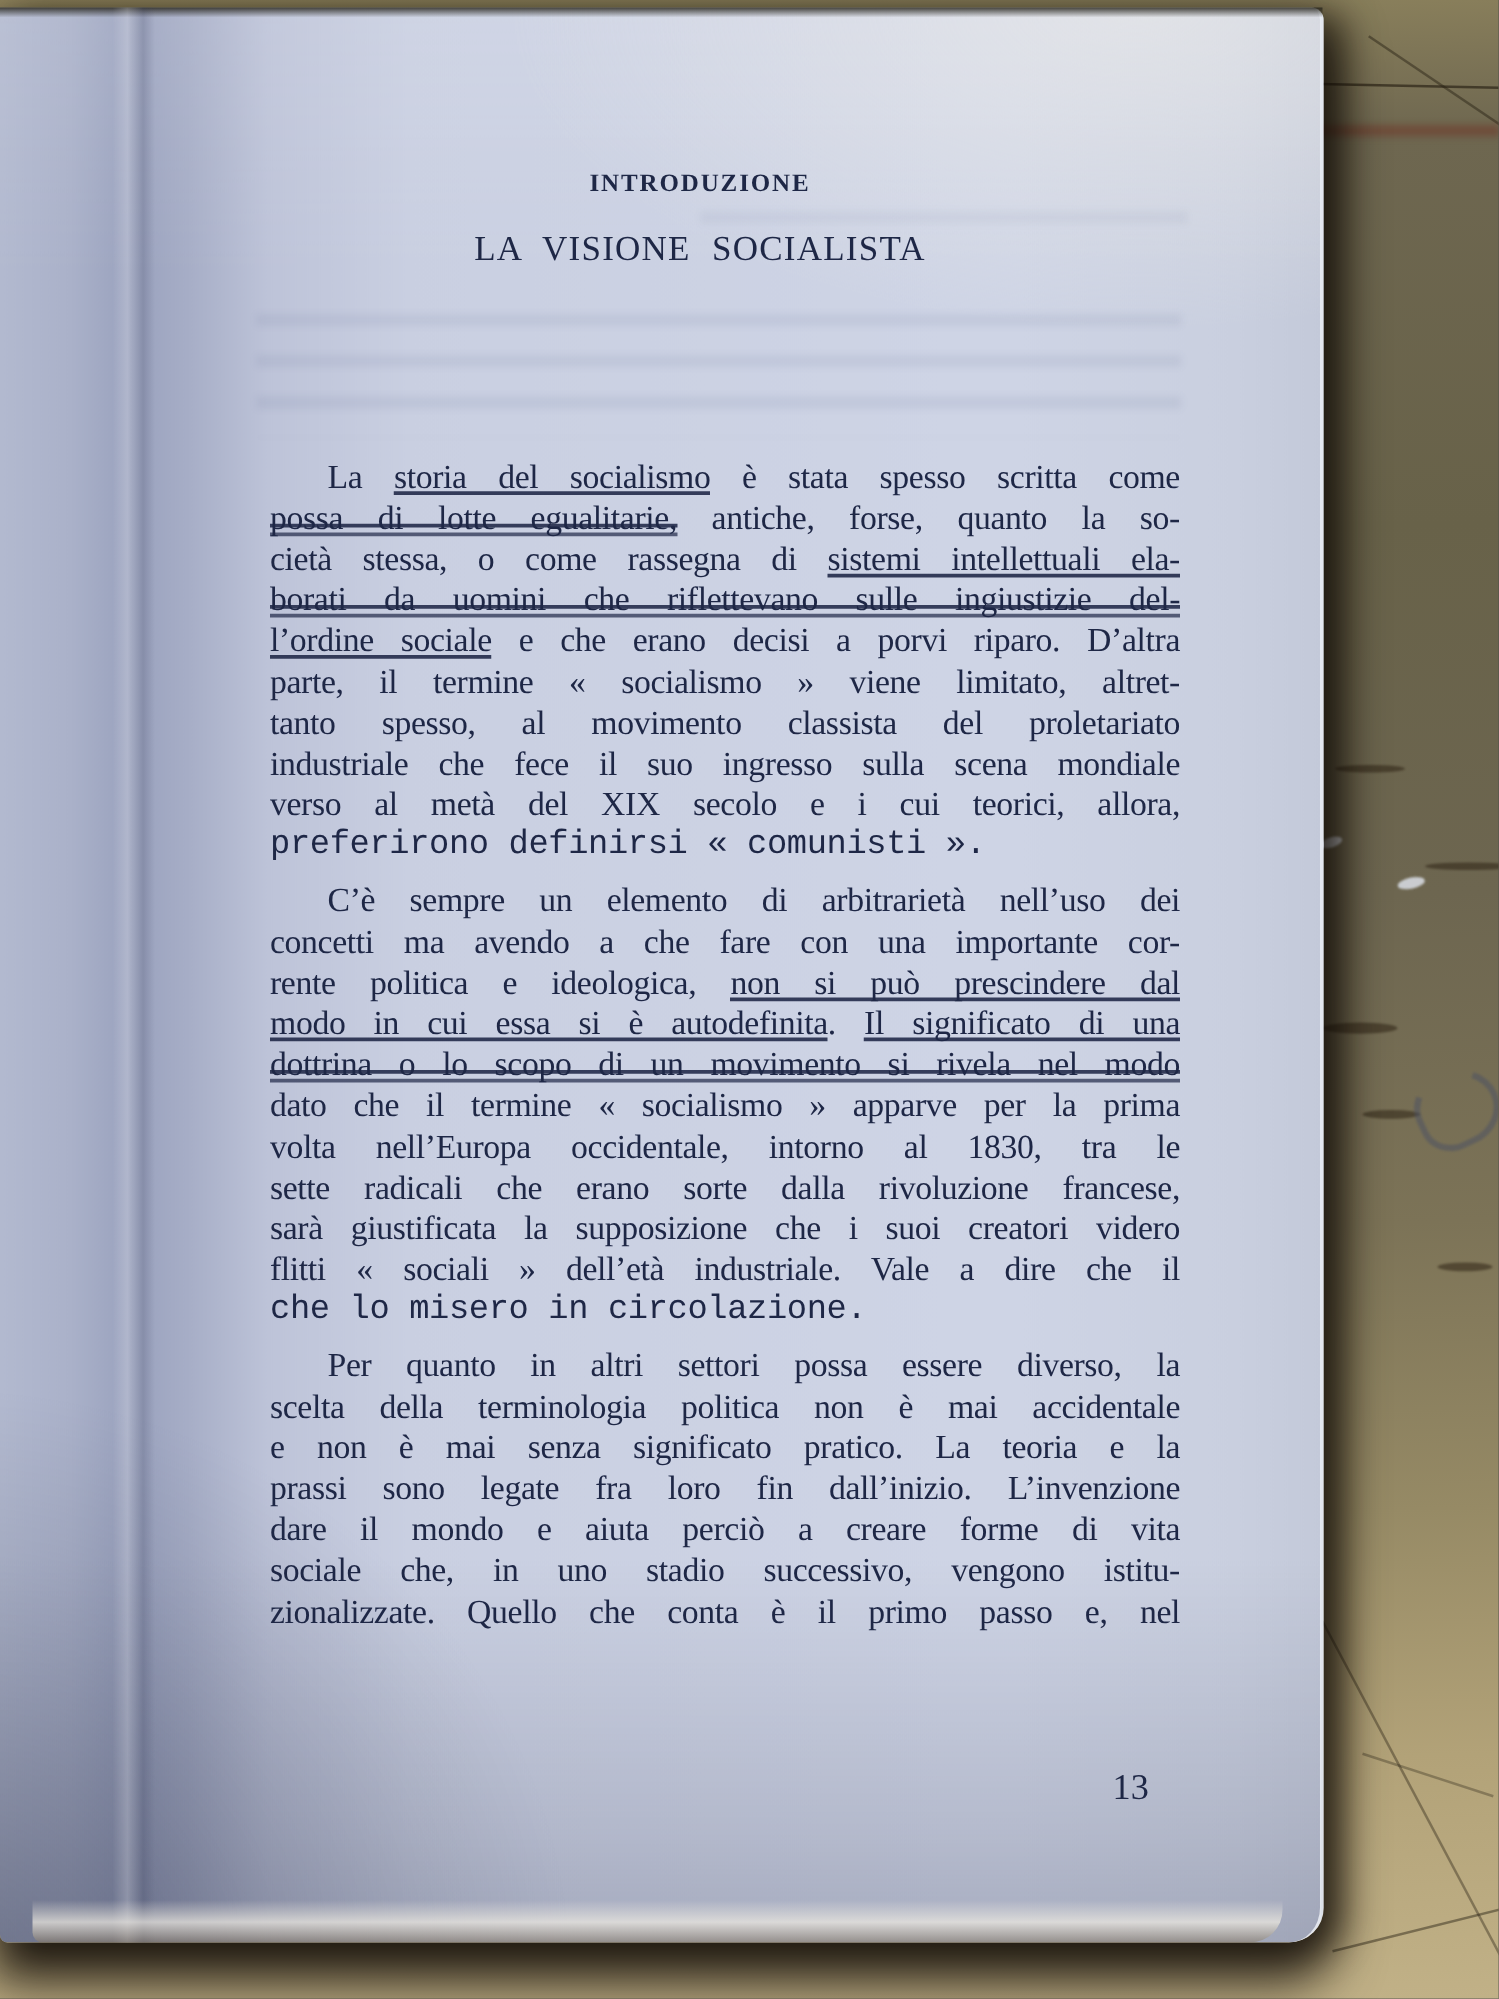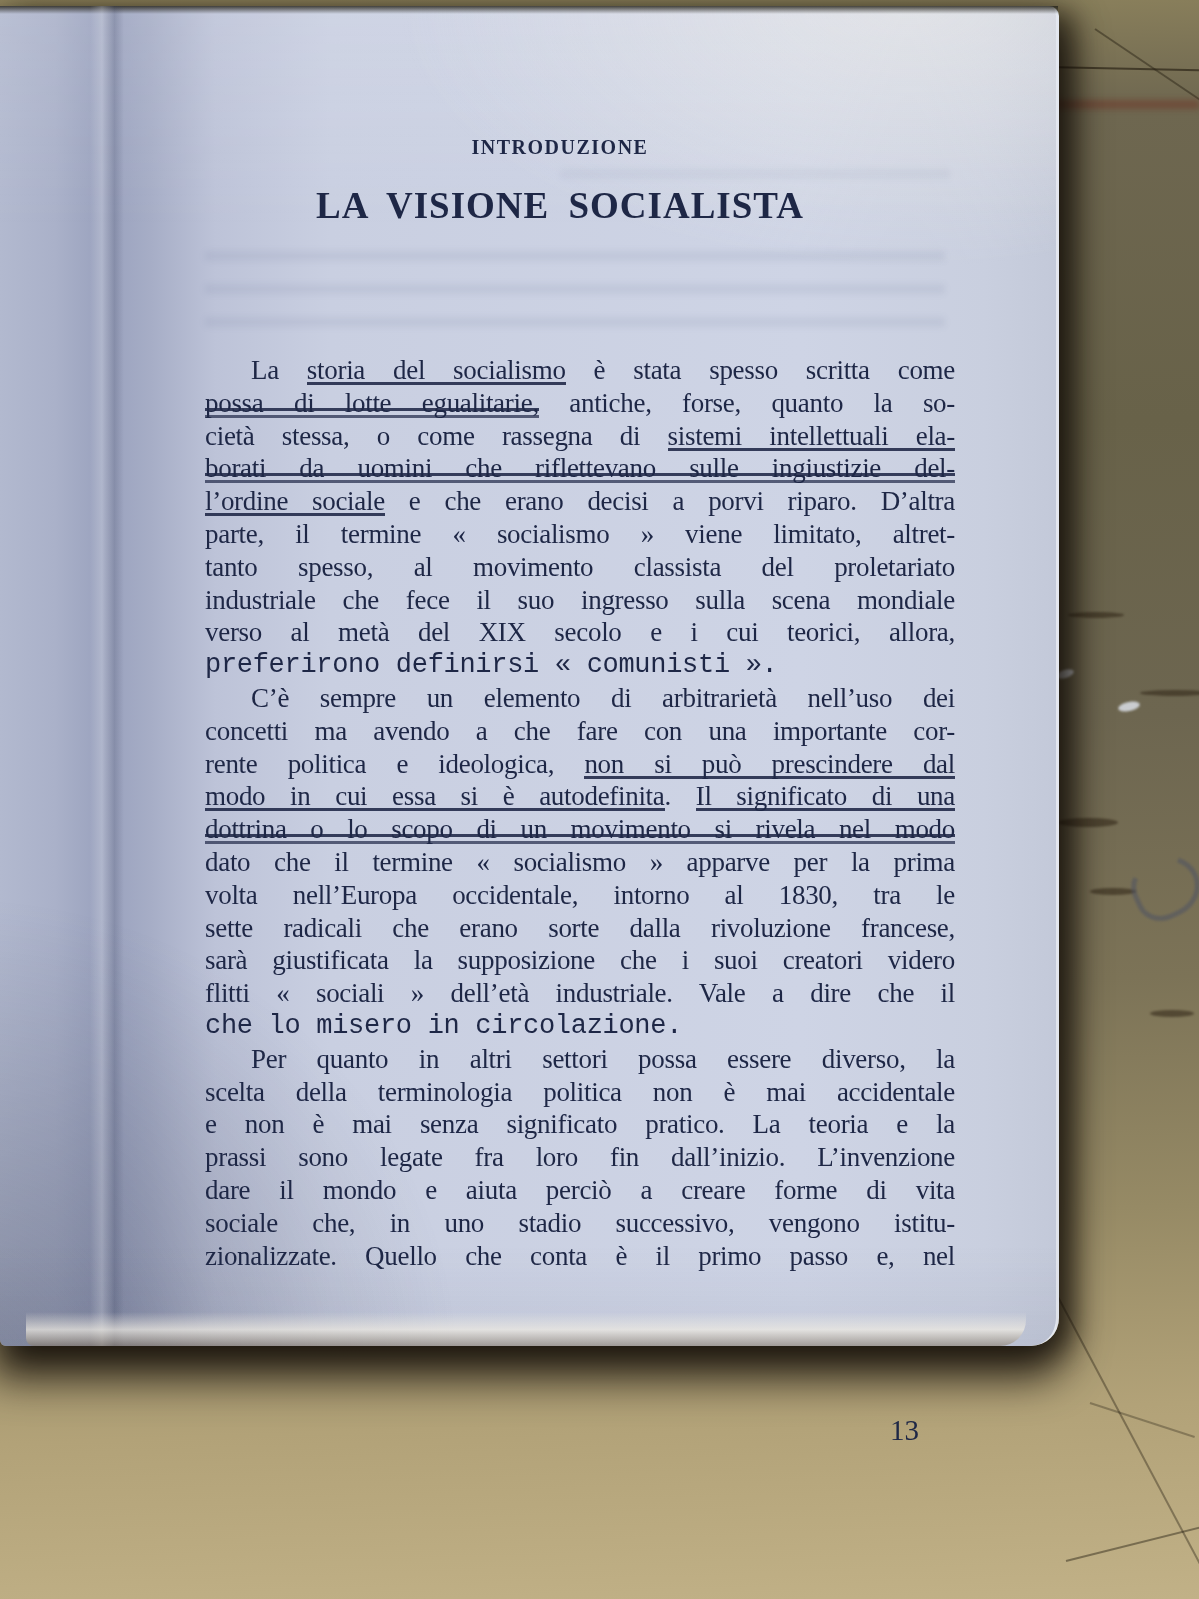--- a/index.html
+++ b/index.html
@@ -7,44 +7,44 @@
          font-family:"Liberation Serif","DejaVu Serif",serif;
          background:linear-gradient(178deg,#92875f 0%,#6e6750 9%,#686249 28%,#6d6650 46%,#7c7357 62%,#968a65 76%,#b2a278 88%,#c1b187 100%);}
   
   .grain{position:absolute;border-radius:50%;background:rgba(45,35,20,.55);filter:blur(1px);}
   .scratch{position:absolute;background:rgba(38,30,18,.65);height:2px;transform-origin:left center;}
   .speck{position:absolute;background:rgba(225,230,240,.8);border-radius:50%;filter:blur(1px);}
   .pencil-mark{position:absolute;width:58px;height:52px;border:5px solid rgba(75,80,100,.5);
                border-top-color:transparent;border-radius:50% 60% 55% 45%;transform:rotate(-25deg);filter:blur(1px);}
   .red-streak{position:absolute;background:rgba(110,45,30,.45);filter:blur(3px);}
   
-  .book{position:absolute;left:0;top:6px;width:1056px;height:1340px;
+  .book{position:absolute;left:0;top:6px;width:1056px;height:1548px;
         border-radius:0 10px 28px 6px;
         border-right:3px solid rgba(232,235,242,.9);
         box-shadow:0 24px 40px 8px rgba(12,8,4,.8),14px 6px 26px rgba(18,12,6,.55);
         background:
           radial-gradient(ellipse 820px 420px at 86% 0%, rgba(242,240,234,.5), transparent 62%),
           radial-gradient(ellipse 760px 720px at -4% 102%, rgba(38,43,66,.34), transparent 66%),
           linear-gradient(180deg, rgba(255,255,255,.10) 0, transparent 220px, transparent 1240px, rgba(66,70,95,.18) 1460px, rgba(66,70,95,.28) 100%),
           linear-gradient(90deg,#b2b9cf 0px,#aab1c9 55px,#99a1bd 105px,#a6adc6 150px,#bdc3d8 215px,var(--paper,#c9cfe1) 330px,#ced4e5 800px,#c9cfdf 985px,#c3c9d9 100%);}
   .crease{position:absolute;left:90px;top:0;width:34px;height:100%;
           background:linear-gradient(90deg,transparent,rgba(255,255,255,.22) 35%,rgba(58,64,92,.22) 72%,transparent);}
   .bottom-edge{position:absolute;left:26px;right:30px;bottom:0;height:34px;border-radius:0 0 26px 8px;
           background:linear-gradient(180deg,rgba(248,246,238,0) 0%,rgba(240,236,226,.7) 52%,rgba(132,118,98,.55) 100%);}
   .top-shadow{position:absolute;left:0;top:0;width:1058px;height:8px;background:linear-gradient(180deg,rgba(40,38,30,.85),rgba(40,38,30,0));}
   .ghost{position:absolute;opacity:.5;filter:blur(3px);
          background:repeating-linear-gradient(180deg,transparent 0 13px,rgba(72,82,122,.17) 13px 23px,transparent 23px 33px);}
   
   .kicker{position:absolute;left:185px;top:130px;width:750px;text-align:center;
           font-size:20px;font-weight:bold;letter-spacing:1.5px;color:var(--ink,#1e2746);}
   .title{position:absolute;left:185px;top:178px;width:750px;text-align:center;
-         font-size:37px;letter-spacing:1px;word-spacing:9px;font-weight:700;color:var(--ink,#1e2746);}
+         font-size:28px;letter-spacing:1px;word-spacing:9px;font-weight:400;color:var(--ink,#1e2746);}
   .body-text{position:absolute;left:205px;top:348px;width:750px;
              font-size:27px;line-height:32.8px;letter-spacing:-0.3px;color:var(--ink,#1e2746);}
-  .para{margin:0;}
+  .para{margin:11px;}
   .line{text-align:justify;text-align-last:justify;white-space:normal;}
   .line.nojust{text-align:left;text-align-last:left;font-family:Liberation Mono, monospace;}
   .para .line:first-child{padding-left:46px;}
   .u{background-image:linear-gradient(var(--underline-ink,rgba(30,38,70,.88)),var(--underline-ink,rgba(30,38,70,.88)));
      background-repeat:no-repeat;background-size:100% 3px;background-position:0 100%;}
   .uu{background-image:linear-gradient(rgba(32,40,72,.88),rgba(32,40,72,.88)),linear-gradient(rgba(32,40,72,.7),rgba(32,40,72,.7));
       background-repeat:no-repeat;background-size:100% 3px,100% 3px;background-position:0 calc(100% - 7px),0 100%;}
   .page-number{position:absolute;left:890px;top:1408px;font-size:29px;color:var(--ink,#1e2746);}
 </style>
 </head>

